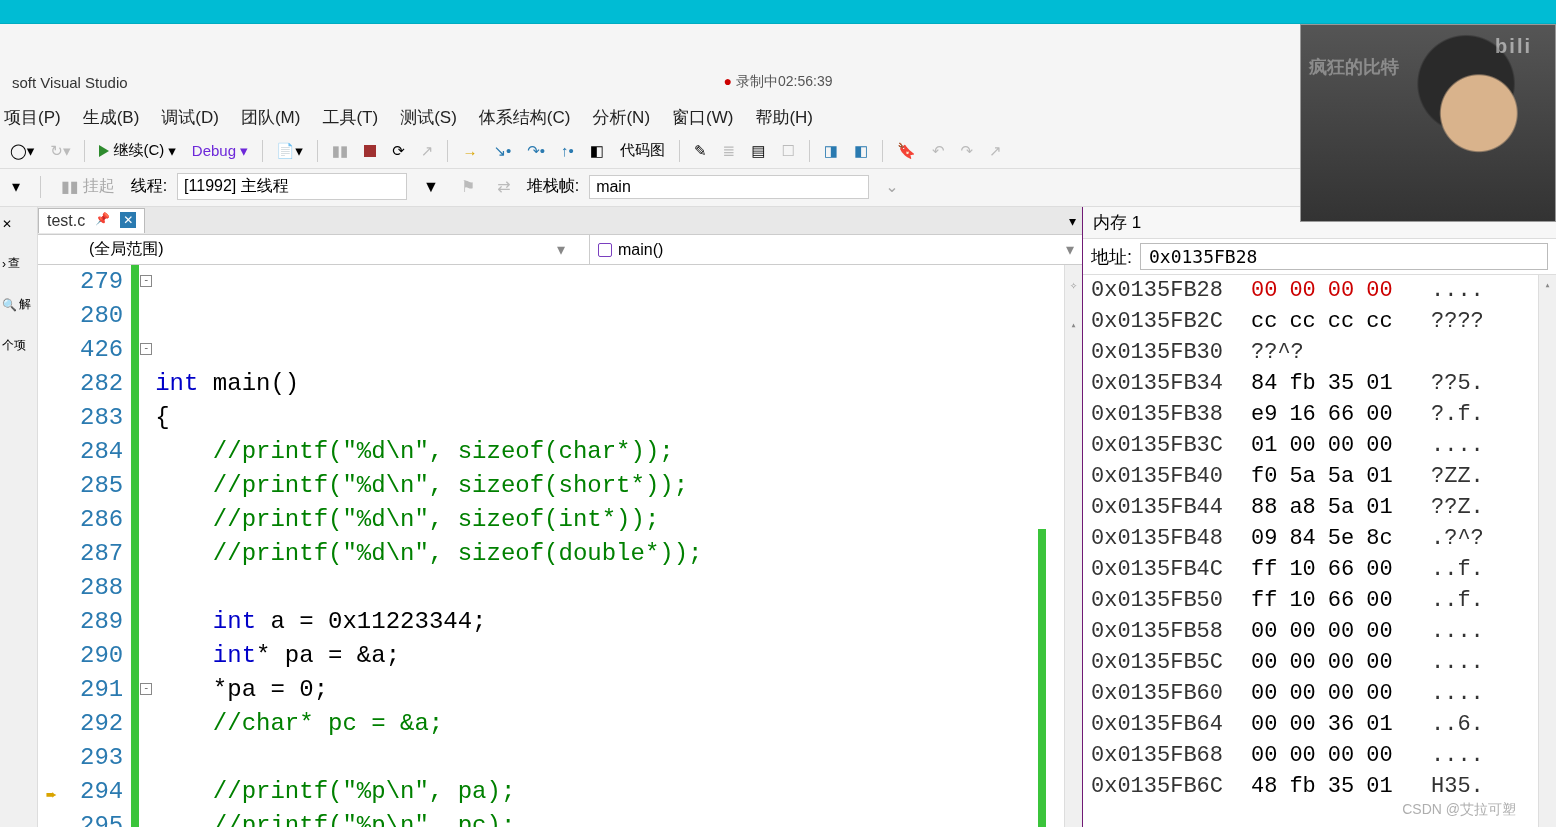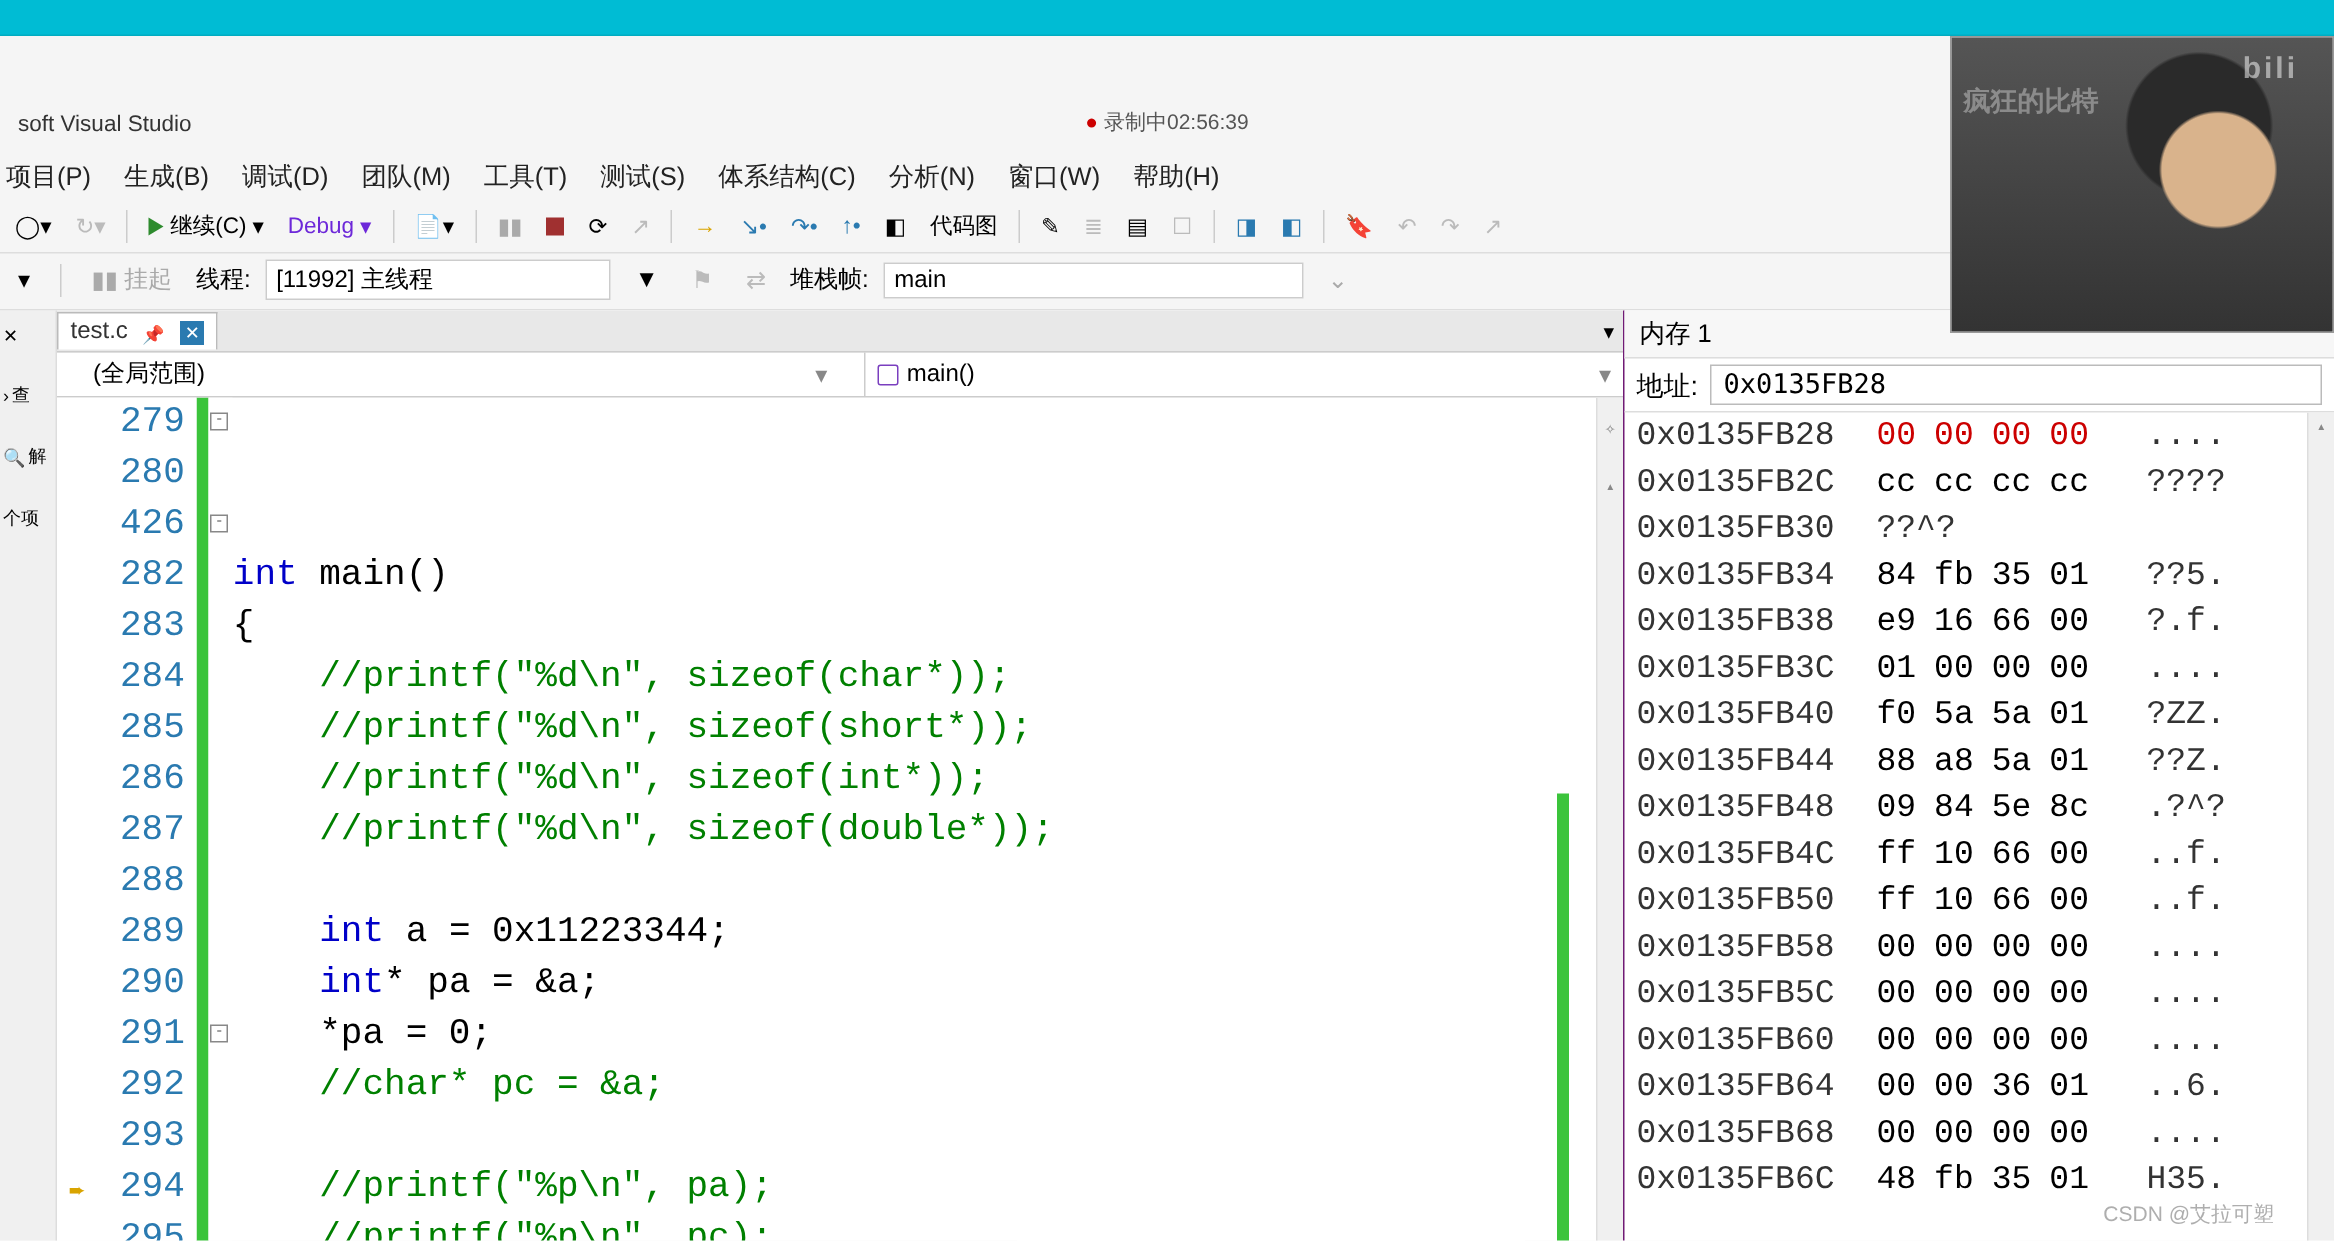--- a/index.html
+++ b/index.html
@@ -142,38 +142,39 @@
     background: #e8e8e8;
     border-bottom: 1px solid #ccc;
     height: 28px;
   }
   .file-tab {
     background: #fff;
     border: 1px solid #bbb;
     border-bottom: none;
     padding: 3px 8px;
     display: flex;
-    align-items: flex-end;
+    align-items: flex-start;
     gap: 10px;
     font-size: 16px;
     color: #333;
   }
   .file-tab .close-icon {
     color: #fff;
     background: #2a7ab0;
     width: 16px; height: 16px;
     display: flex; align-items: center; justify-content: center;
     font-size: 12px;
     cursor: pointer;
   }
   .file-tab .pin-icon { font-size: 12px; color: #777; cursor: pointer; }
   .scope-bar {
     display: flex;
     border-bottom: 1px solid #ccc;
     height: 30px;
+    padding-left: 27px;
   }
   .scope-bar .scope-left {
     flex: 1;
     border-right: 1px solid #ccc;
     padding: 4px 24px;
     font-size: 16px;
     display: flex;
     align-items: center;
   }
   .scope-bar .scope-right {

